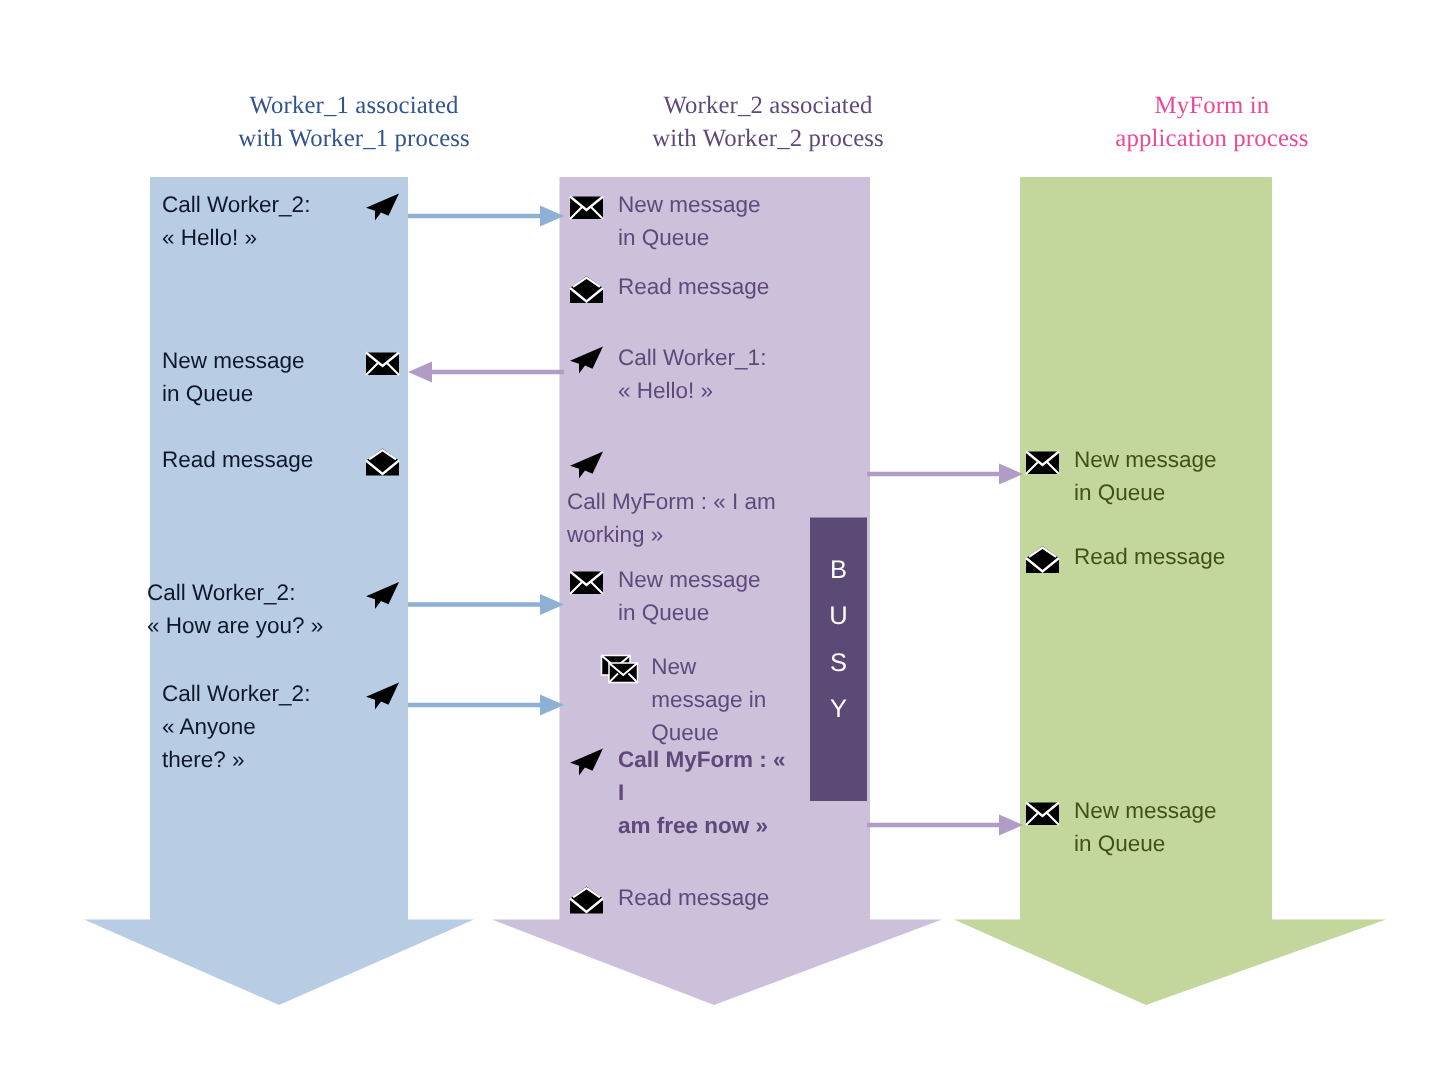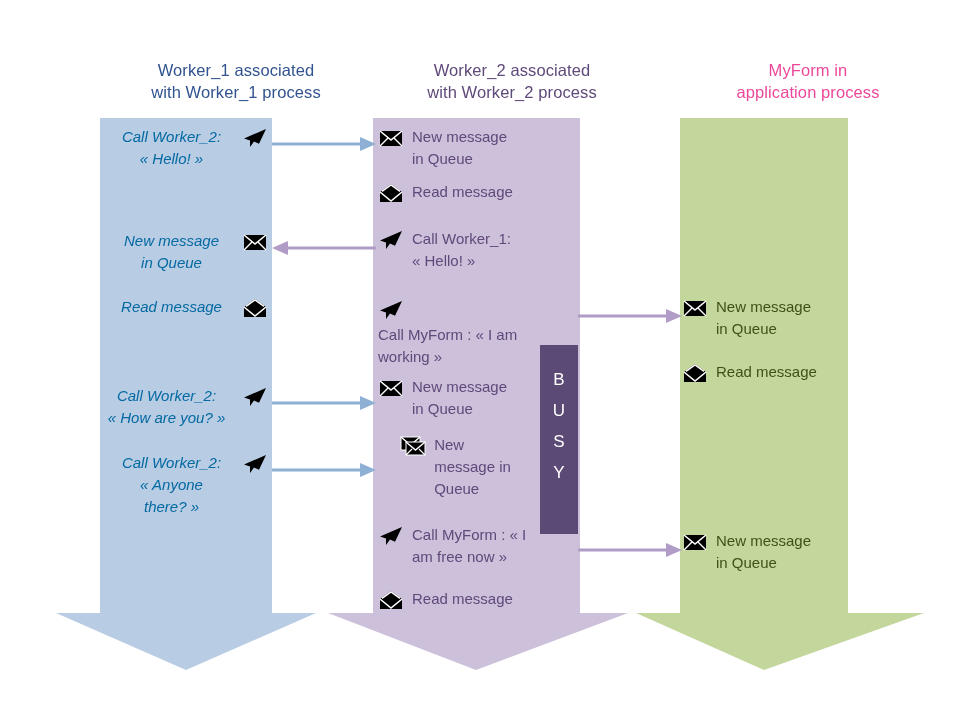--- a/index.html
+++ b/index.html
@@ -12,20 +12,21 @@
   #stage{position:relative;width:960px;height:720px;}
 
   
   .col-header{
     position:absolute;
     text-align:center;
     font-size:16.5px;
     line-height:22px;
     letter-spacing:.1px;
     white-space:pre-line;
+    font-family:Liberation Serif, serif;
   }
   #hdr-w1{left:88px;top:59px;width:296px;color:#31538f;}
   #hdr-w2{left:364px;top:59px;width:296px;color:#5f497a;}
   #hdr-mf{left:660px;top:59px;width:296px;color:#ec4899;}
 
   
   .lane{position:absolute;}
   .lane svg{display:block;}
 
   
@@ -33,21 +34,21 @@
     position:absolute;
     display:flex;
     align-items:flex-start;
     font-size:15px;
     line-height:22px;
   }
   .row .label{white-space:pre-line;}
 
   
   .row.left{flex-direction:row;}
-  .row.left .label{text-align:center;color:#0369a1;flex:1;font-style:italic;}
+  .row.left .label{text-align:left;color:#0f172a;flex:1;}
   .row.left .ico{margin-left:7px;}
 
   
   .row.right .ico{margin-right:8px;}
   .row.right .label{text-align:left;}
   #mid-lane .row .label{color:#5f497a;}
   #right-lane .row .label{color:#3f5117;}
 
   .ico{
     width:26px;height:22px;
@@ -271,21 +272,21 @@
           <rect x="6" y="7" width="19" height="13" fill="#000" stroke="#fff" stroke-width="1"></rect>
           <path d="M6 7 L15.5 15 L25 7" fill="none" stroke="#fff" stroke-width="1.4"></path>
           <path d="M6 20 L12 14 M25 20 L19 14" stroke="#fff" stroke-width="1.2"></path>
         </svg>
       </span>
       <span class="label">New
 message in
 Queue</span>
     </div>
 
-    <div class="row right" style="left:378px;top:524px;width:150px;">
+    <div class="row right" style="left:378px;top:496px;width:150px;font-weight:bold;">
       <span class="ico">
         <svg width="26" height="22" viewBox="0 0 26 22">
             <path d="M24 2 L2 11.5 L8 13.5 L8 20 L12 14.6 L17 16.8 Z" fill="#000"></path>
           </svg>
       </span>
       <span class="label">Call MyForm : « I
 am free now »</span>
     </div>
 
     <div class="row right" style="left:378px;top:588px;width:190px;">

